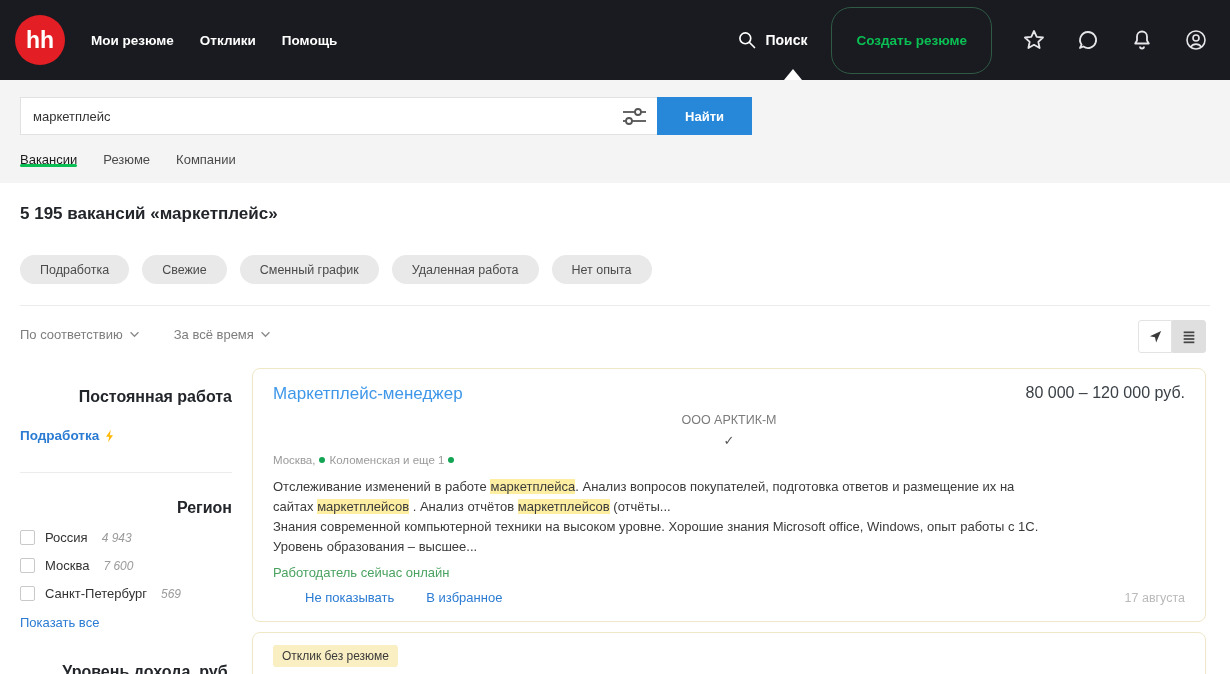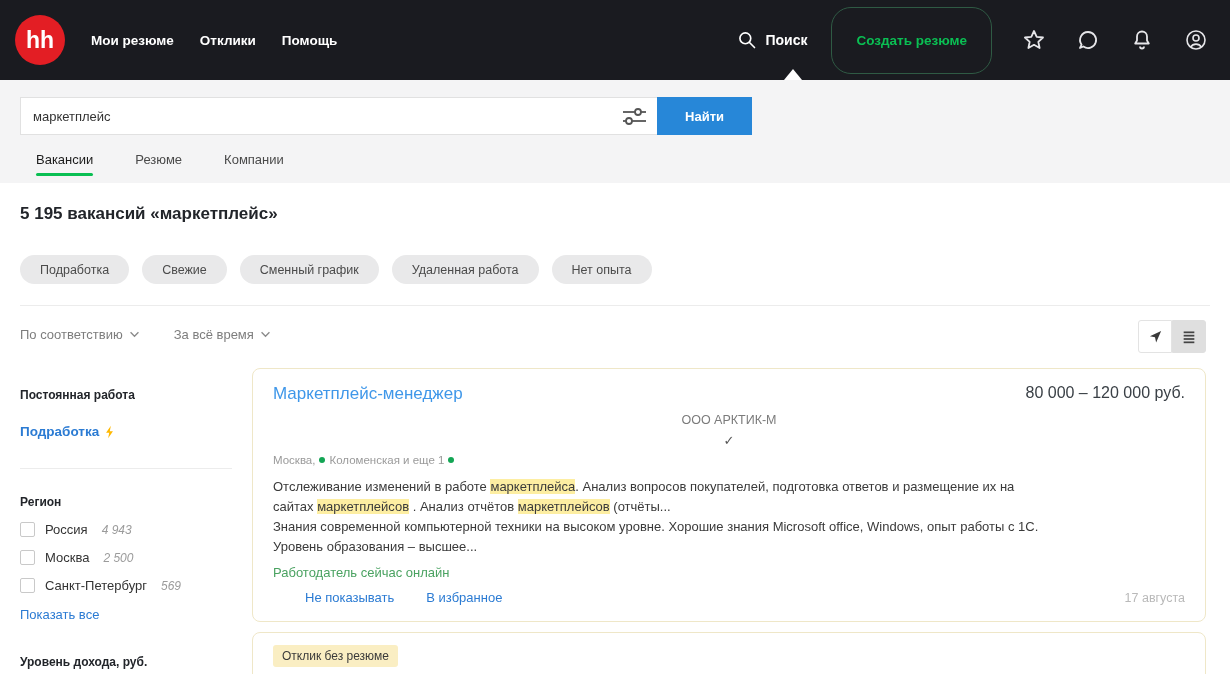--- a/index.html
+++ b/index.html
@@ -31,21 +31,21 @@
     background:#f4f4f5; }
   .search-row { position:absolute; left:20px; top:17px; display:flex; }
   .search-input-wrap { width:637px; height:38px; background:#fff;
     border:1px solid #e1e1e1; border-right:none; display:flex; align-items:center; }
   .search-input-wrap input { flex:1; border:none; outline:none; font-size:13px;
     color:#333; padding:0 12px; font-family:inherit; background:transparent; }
   .sliders { width:34px; height:24px; cursor:pointer; flex:0 0 auto; margin-right:6px; }
   .find-btn { width:95px; height:38px; background:#2787d8; color:#fff; border:none;
     font-size:13px; font-weight:600; cursor:pointer; }
   .tabs { position:absolute; left:20px; top:72px; display:flex; gap:26px; }
-  .tab { font-size:13px; color:#4a4a4a; cursor:pointer; padding-bottom:9px; position:relative;margin-left:16px; }
+  .tab { font-size:13px; color:#4a4a4a; cursor:pointer; position:relative; }
   .tab.active { color:#1c1c1c; }
   .tab.active::after { content:""; position:absolute; left:0; right:0; bottom:0;
     height:3px; background:#0abf53; border-radius:2px; }
 
   
   .page-title { position:absolute; left:20px; top:204px; font-size:17px;
     font-weight:bold; color:#22252a; }
   .chips { position:absolute; left:20px; top:255px; display:flex; gap:13px; }
   .chip { height:29px; border-radius:15px; background:#e9e9ea; border:none;
     color:#4b4b4b; font-size:12.5px; padding:0 20px; cursor:pointer; font-family:inherit; }
@@ -54,21 +54,21 @@
   .sort-item { display:flex; align-items:center; gap:6px; color:#7d7d7d;
     font-size:13px; cursor:pointer; }
   .view-toggle { position:absolute; right:24px; top:320px; display:flex; }
   .vt-btn { width:34px; height:33px; display:flex; align-items:center; justify-content:center;
     border:1px solid #e3e3e3; background:#fff; cursor:pointer; }
   .vt-btn:first-child { border-radius:3px 0 0 3px; }
   .vt-btn.selected { background:#dfdfdf; border-color:#dfdfdf; border-radius:0 3px 3px 0; }
 
   
   .sidebar { position:absolute; left:20px; top:388px; width:212px; }
-  .sb-head { font-size:12px; font-weight:bold; color:#22252a; }
+  .sb-head { font-size:16px; font-weight:bold; color:#22252a;text-align:right; }
   .sb-link { font-size:13.5px; font-weight:600; color:#2b7bd3; cursor:pointer;
     display:inline-flex; align-items:center; gap:5px; margin-top:22px; }
   .sb-div { height:1px; background:#ececec; margin:28px 0 26px 0; }
   .cb-row { display:flex; align-items:center; gap:10px; margin-top:13px; cursor:pointer; }
   .cb-box { width:15px; height:15px; border:1px solid #c9c9c9; border-radius:2px;
     background:#fff; flex:0 0 auto; cursor:pointer; }
   .cb-label { font-size:13px; color:#333; }
   .cb-count { font-size:12px; color:#9b9b9b; font-style:italic; margin-left:4px; }
   .show-all { font-size:13px; color:#2b7bd3; cursor:pointer; margin-top:14px; display:inline-block; }
   .income-head { margin-top:32px; }
@@ -215,21 +215,21 @@
   <div class="sb-head">Регион</div>
 
   <div class="cb-row">
     <span class="cb-box"></span>
     <span class="cb-label">Россия</span>
     <span class="cb-count">4 943</span>
   </div>
   <div class="cb-row">
     <span class="cb-box"></span>
     <span class="cb-label">Москва</span>
-    <span class="cb-count">2 500</span>
+    <span class="cb-count">7 600</span>
   </div>
   <div class="cb-row">
     <span class="cb-box"></span>
     <span class="cb-label">Санкт-Петербург</span>
     <span class="cb-count">569</span>
   </div>
 
   <span class="show-all">Показать все</span>
 
   <div class="sb-head income-head">Уровень дохода, руб.</div>

